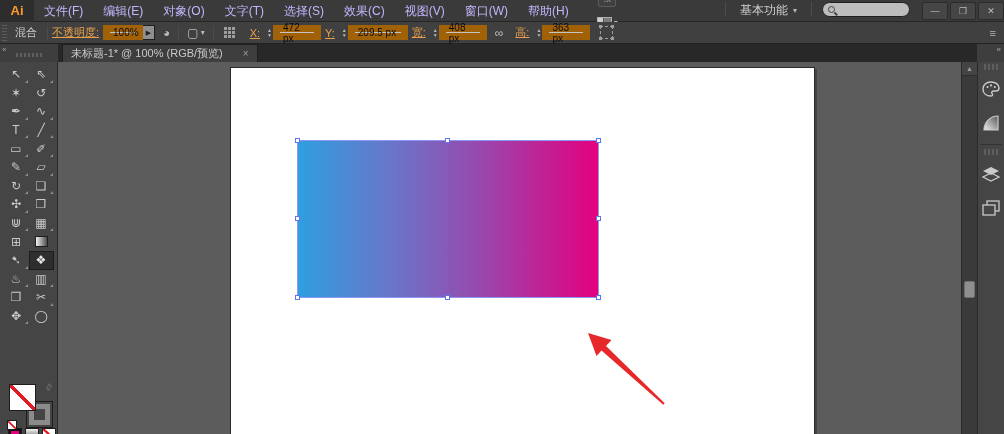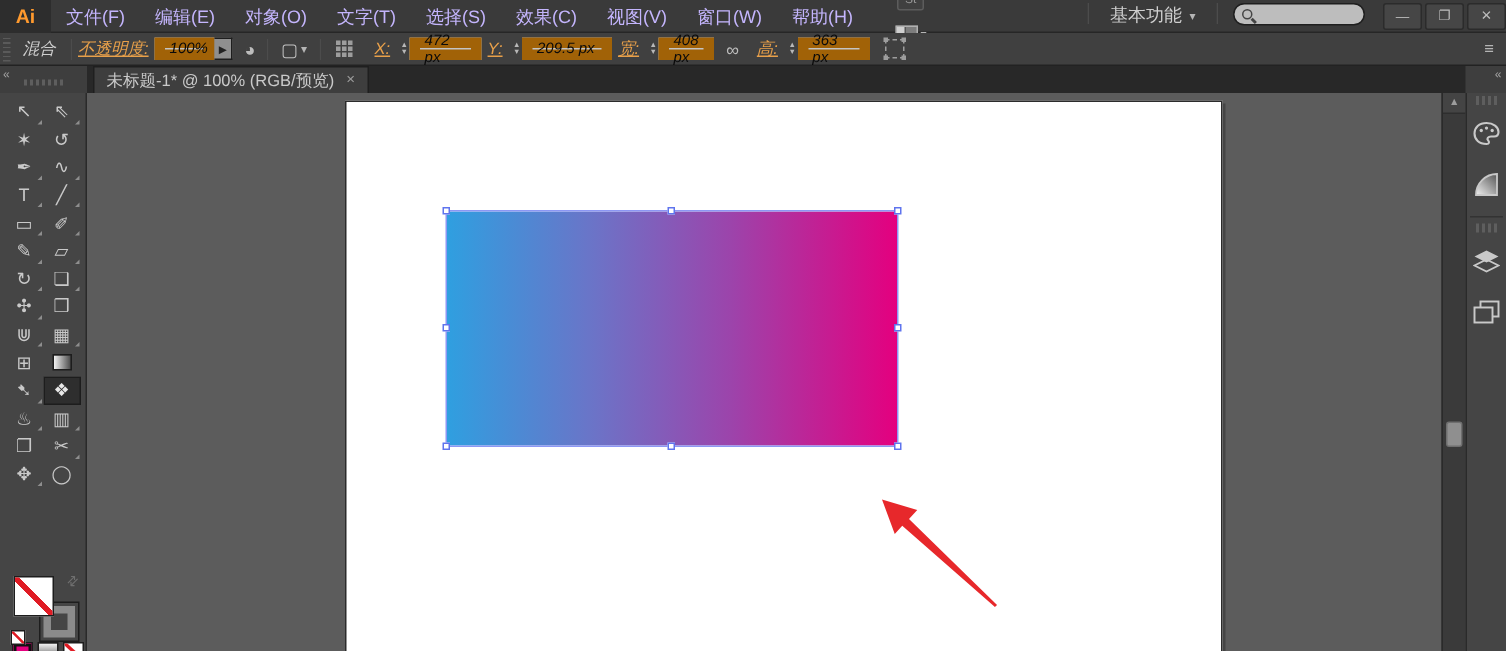--- a/index.html
+++ b/index.html
@@ -32,21 +32,21 @@
     display:flex; align-items:center; padding:0 5px; gap:4px; }
   .search-glass { position:relative; width:7px; height:7px; border:1.5px solid #444; border-radius:50%; }
   .search-glass::after { content:""; position:absolute; left:5px; top:6px; width:4px; height:1.5px;
     background:#444; transform:rotate(45deg); }
   .search-val { font-size:10px; color:#333; flex:1; }
   .winbtns { display:flex; }
   .winbtn { width:26px; height:18px; display:flex; align-items:center; justify-content:center;
     color:#bdbdbd; font-size:9px; border:1px solid #2b2b2b; background:#464646; margin-left:2px; border-radius:2px; }
   
   .controlbar { position:absolute; left:0; top:22px; width:1004px; height:22px;
-    background:#404040; border-bottom:1px solid #222; display:flex; align-items:center; font-size:11px;font-style:italic; }
+    background:#404040; border-bottom:1px solid #222; display:flex; align-items:center; font-size:11px; }
   .grip-v { width:5px; height:16px; margin:0 4px 0 2px;
     background:repeating-linear-gradient(0deg,#5a5a5a 0 1px,transparent 1px 3px); }
   .ctx-label { color:#cfcfcf; padding:0 10px 0 4px; }
   .lbl-link { color:#e8a04a; text-decoration:underline; margin:2px 4px; }
   .field { background:#c4c4c4; border:7px solid #a16207; color:#0a0a0a; height:15px;
     font-size:10px; padding:0 3px; display:flex; align-items:center; }
   .combo-btn { width:12px; height:15px; background:#8f8f8f; border:1px solid #1e1e1e; border-left:none;
     color:#222; font-size:7px; display:flex; align-items:center; justify-content:center; }
   .stepper { display:flex; flex-direction:column; justify-content:center; margin:0 1px 0 3px; }
   .stepper span { font-size:5px; line-height:5px; color:#b8b8b8; }
@@ -60,21 +60,21 @@
   .bound-icon i:nth-child(3){left:-2px;bottom:-2px} .bound-icon i:nth-child(4){right:-2px;bottom:-2px}
   .cb-flyout { margin-left:auto; margin-right:8px; color:#b5b5b5; font-size:11px; }
   
   .tabbar { position:absolute; left:0; top:44px; width:1004px; height:18px; background:#282828;
     display:flex; align-items:stretch; }
   .tool-header { width:58px; background:#3e3e3e; position:relative; }
   .collapse-btn { position:absolute; left:2px; top:1px; font-size:8px; color:#a5a5a5; }
   .grip-h { position:absolute; left:16px; top:9px; width:26px; height:4px;
     background:repeating-linear-gradient(90deg,#5e5e5e 0 2px,transparent 2px 4px); }
   .doc-tab { margin-left:4px; background:#3e3e3e; border:1px solid #1f1f1f; border-bottom:none;
-    display:flex; align-items:center; gap:8px; padding:0 8px; font-size:11px; color:#c9c9c9; }
+    display:flex; align-items:center; gap:20px; padding:0 8px; font-size:11px; color:#c9c9c9; }
   .tab-close { color:#9d9d9d; font-size:10px; }
   .dock-header { margin-left:auto; width:27px; background:#3e3e3e; position:relative; }
   .dock-header .collapse-btn { left:auto; right:3px; }
   
   .toolbar { position:absolute; left:0; top:62px; width:58px; bottom:0; background:#454545;
     border-right:1px solid #2a2a2a; }
   .tools { display:grid; grid-template-columns:25px 25px; justify-content:center; padding-top:3px; }
   .tool { height:18.6px; display:flex; align-items:center; justify-content:center;
     color:#c9c9c9; font-size:12px; position:relative; cursor:default; }
   .tool.active { background:#2e2e2e; box-shadow:inset 0 0 0 1px #1d1d1d; color:#e8e8e8; }
@@ -213,21 +213,21 @@
     <span class="stepper">
       <span>▲</span>
         <span>▼</span>
     </span>
     <span class="field" style="width:60px">209.5 px</span>
     <span class="lbl-link">宽:</span>
     <span class="stepper">
       <span>▲</span>
         <span>▼</span>
     </span>
-    <span class="field" style="width:37px">408 px</span>
+    <span class="field" style="width:48px">408 px</span>
     <span class="cb-icon">∞</span>
     <span class="lbl-link">高:</span>
     <span class="stepper">
       <span>▲</span>
         <span>▼</span>
     </span>
     <span class="field" style="width:48px">363 px</span>
     <span class="bound-icon">
         <i></i>
         <i></i>

